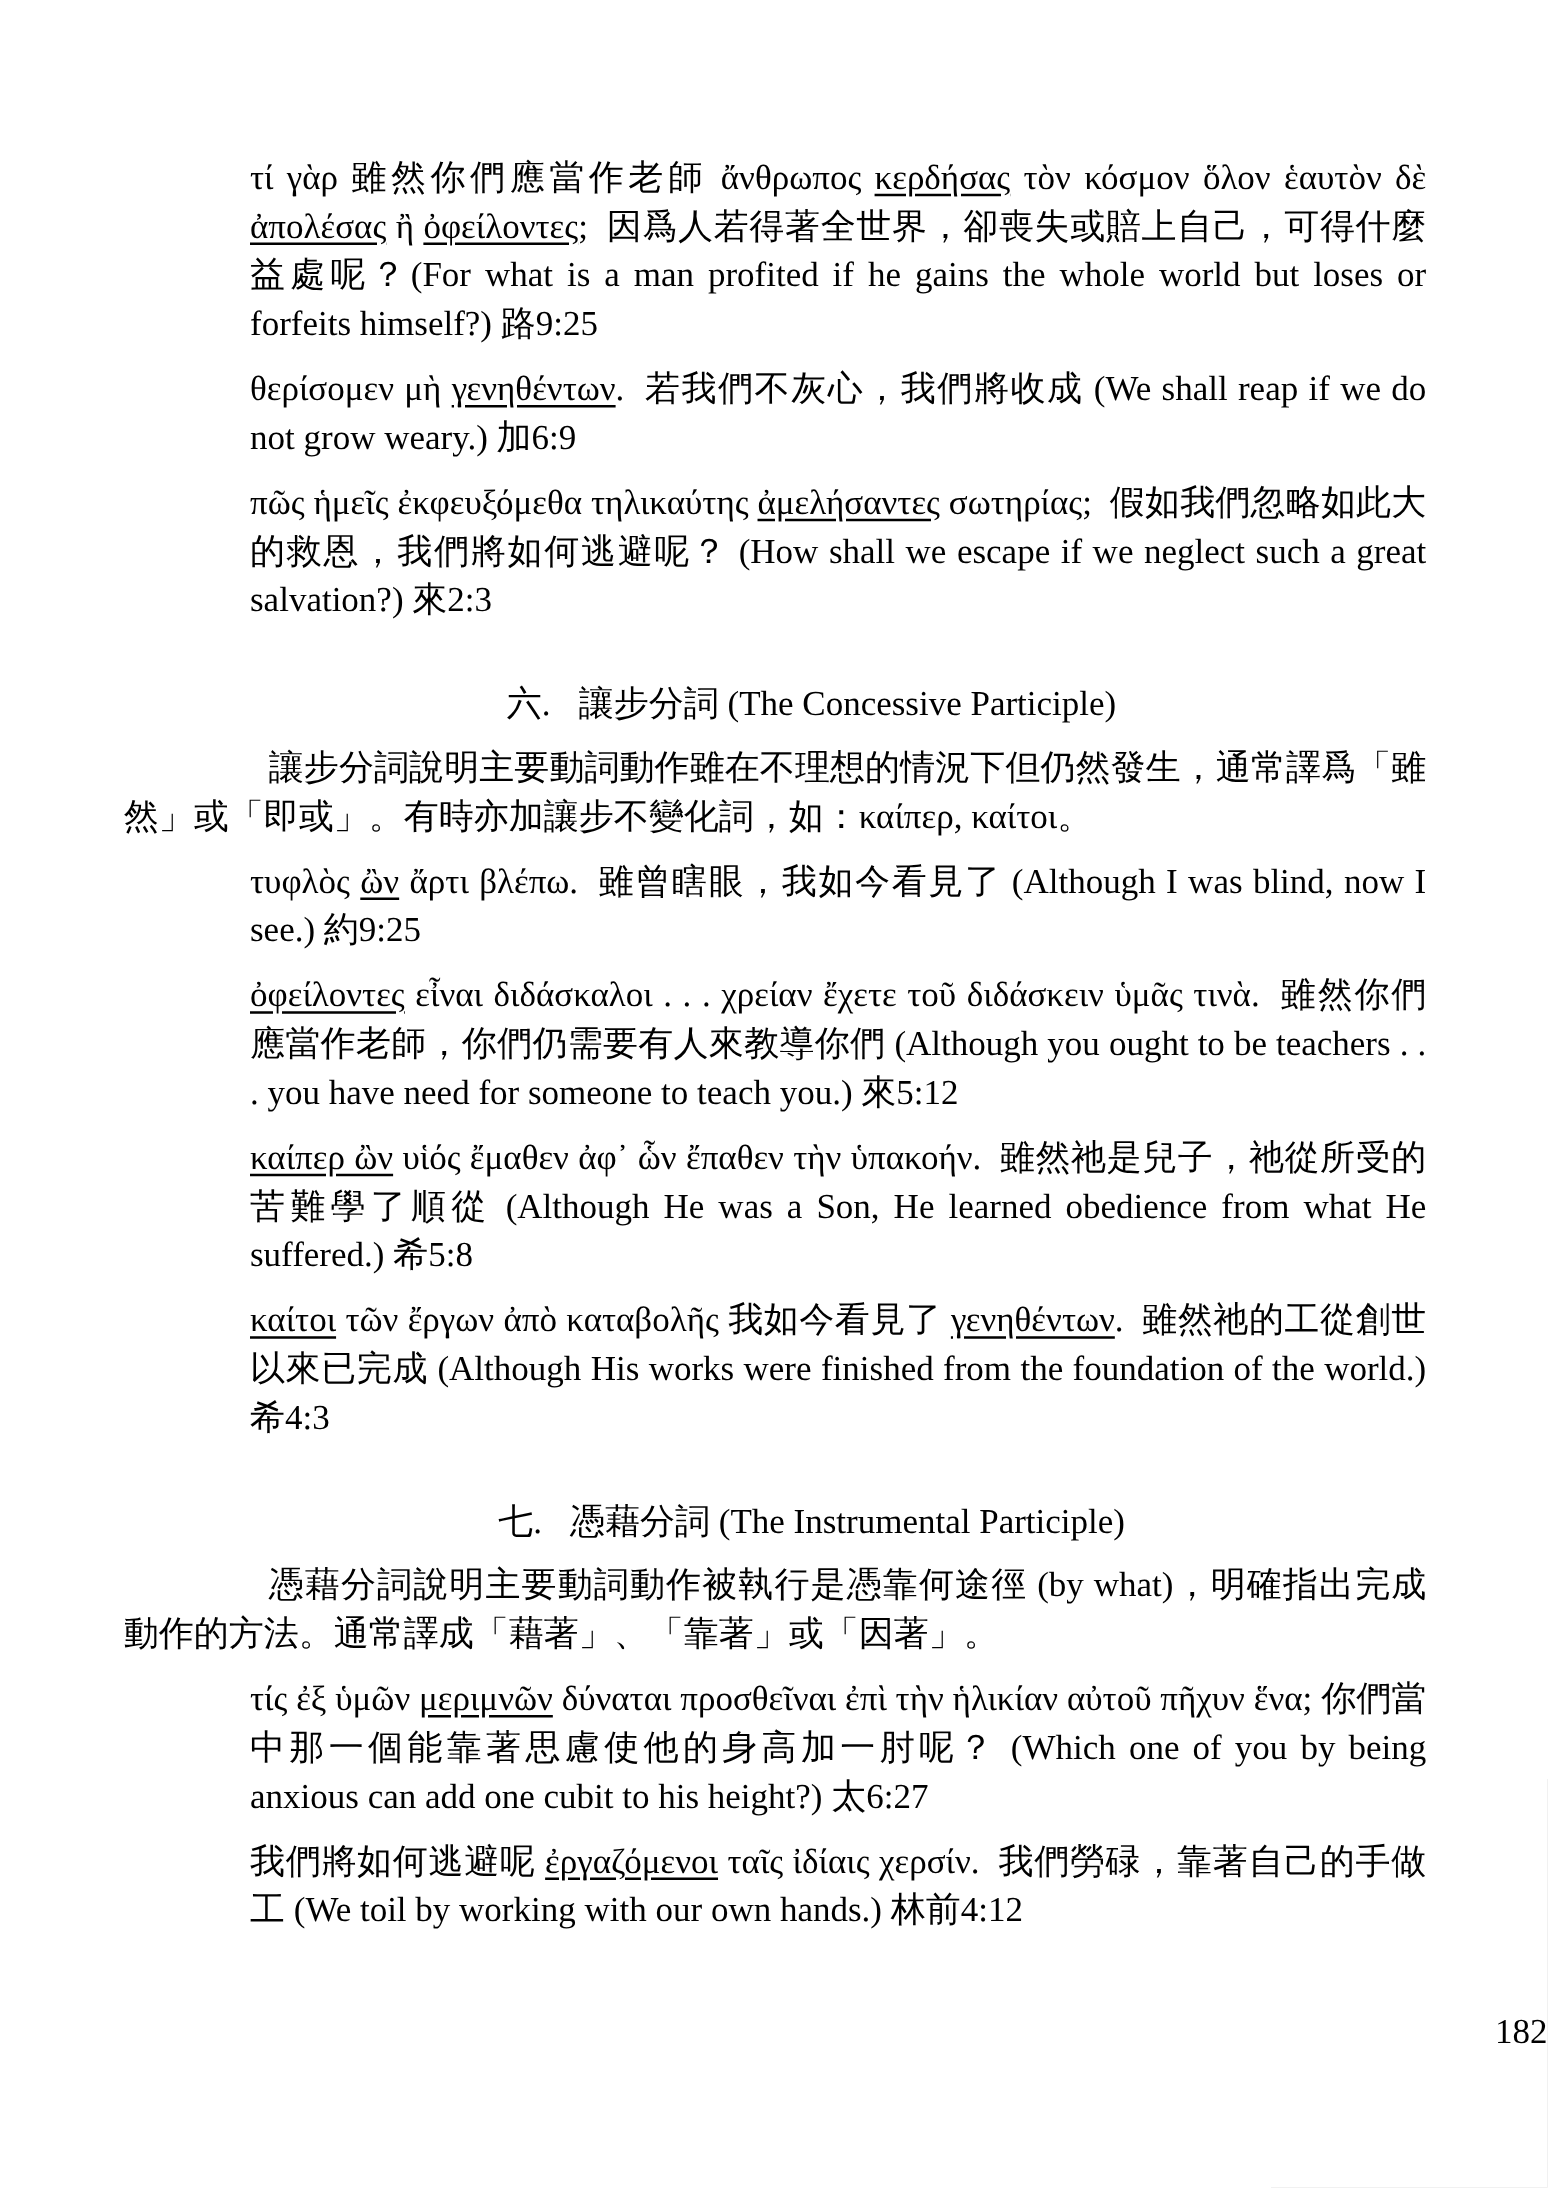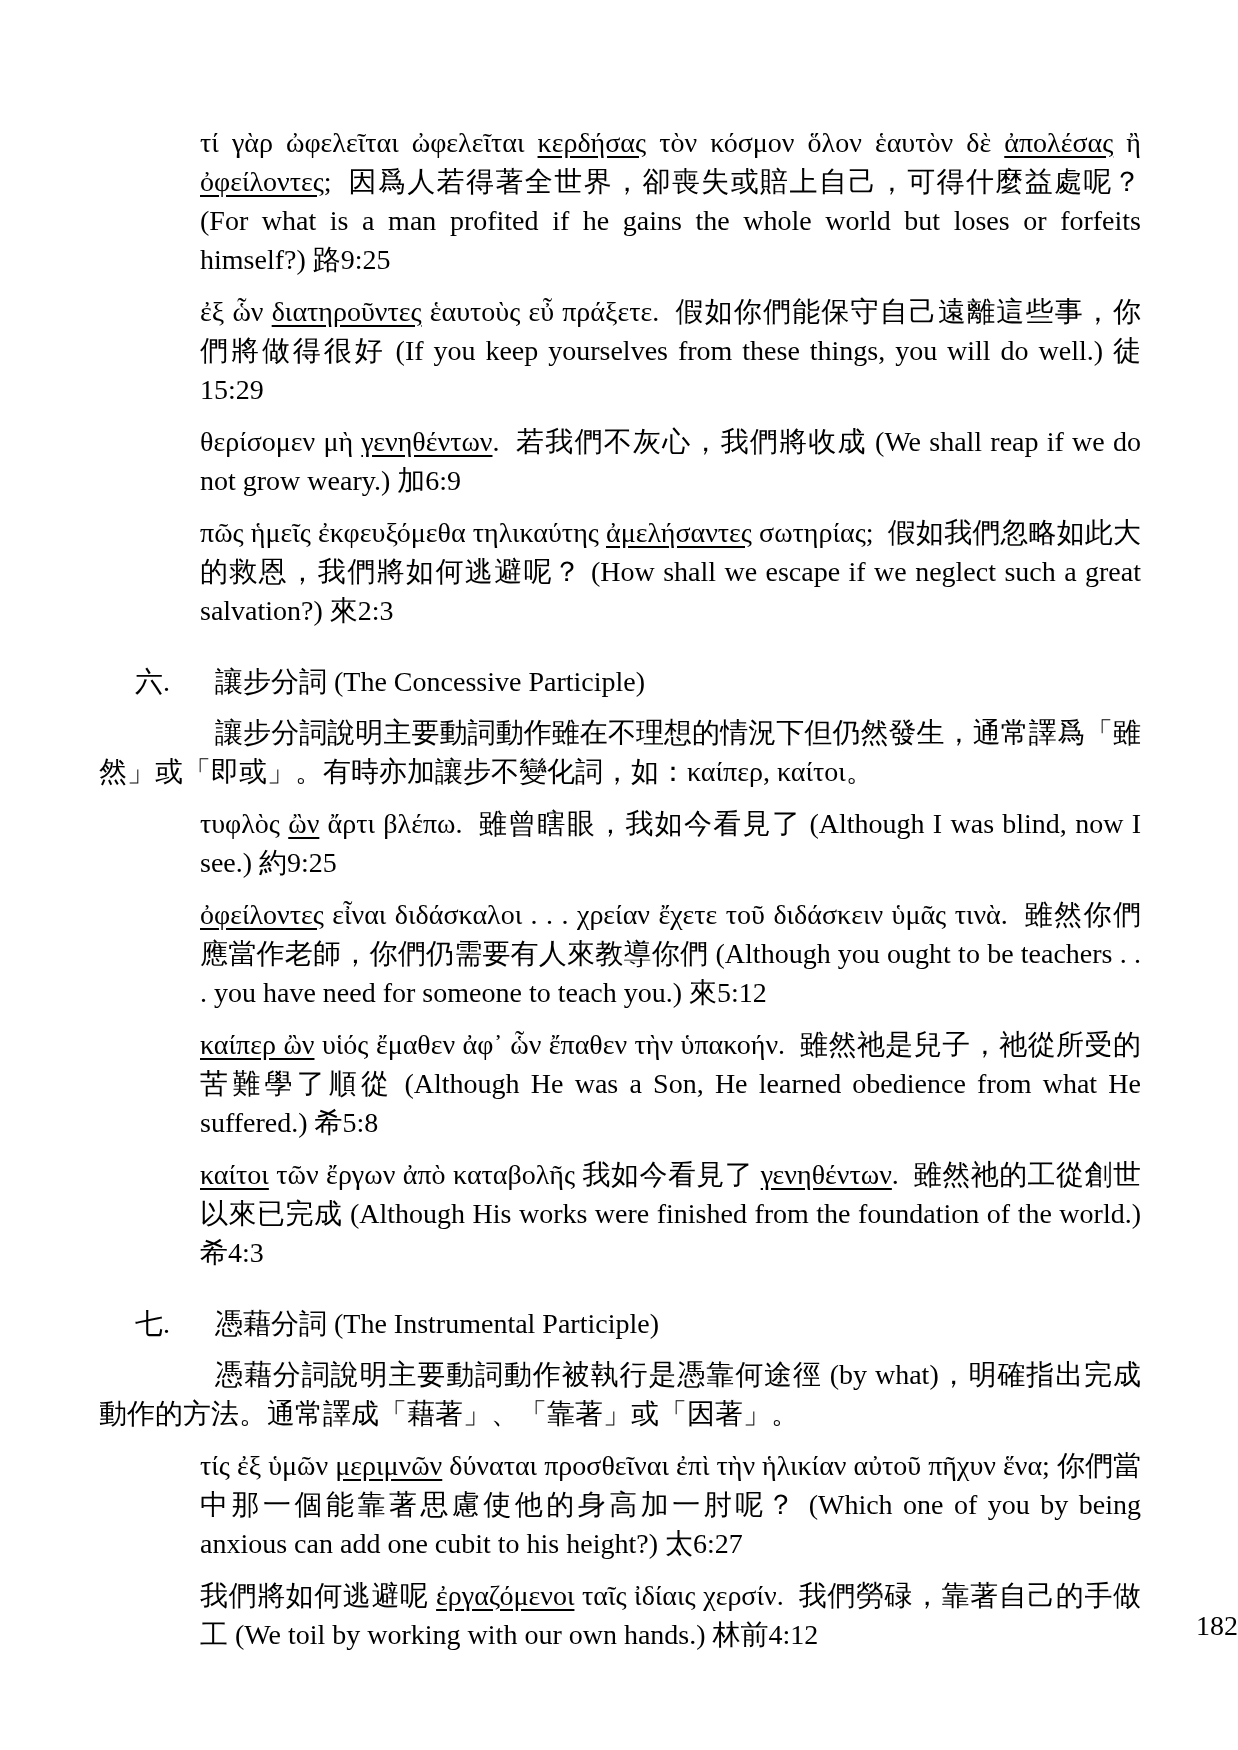--- a/index.html
+++ b/index.html
@@ -15,37 +15,36 @@
     overflow:hidden;
   }
   .content {
     position:absolute;
     left:99px; top:123px;
     width:1042px;
   }
   p { margin:0 0 13px 0; text-align:justify; }
   p.example { padding-left:101px; }
   p.body { text-indent:116px; }
-  .heading { margin-top:32px; margin-bottom:12px; white-space:nowrap; }
+  .heading { margin-top:44px; margin-bottom:12px; white-space:nowrap;text-align:center; }
   .hnum { display:inline-block; margin-left:36px; width:80px; }
   .u { text-decoration:underline; text-underline-offset:4px; }
   .page-number {
     position:absolute;
     top:1606px; left:0;
     width:100%;
     text-align:right;
   }
 </style>
 </head>
 <body>
 
 <div class="page">
   <div class="content" id="content">
-      <p class="example"><span>τί γὰρ ὠφελεῖται ὠφελεῖται </span><span class="u">κερδήσας</span><span> τὸν κόσμον ὅλον ἑαυτὸν δὲ </span><span class="u">ἀπολέσας</span><span> ἢ </span><span class="u">ὀφείλοντες</span><span>;&nbsp; 因爲人若得著全世界，卻喪失或賠上自己，可得什麼益處呢？(For what is a man profited if he gains the whole world but loses or forfeits himself?) 路9:25</span></p>
-      <p class="example"><span>ἐξ ὧν </span><span class="u">διατηροῦντες</span><span> ἑαυτοὺς εὖ πράξετε.&nbsp; 假如你們能保守自己遠離這些事，你們將做得很好 (If you keep yourselves from these things, you will do well.) 徒15:29</span></p>
+      <p class="example"><span>τί γὰρ 雖然你們應當作老師 ἄνθρωπος </span><span class="u">κερδήσας</span><span> τὸν κόσμον ὅλον ἑαυτὸν δὲ </span><span class="u">ἀπολέσας</span><span> ἢ </span><span class="u">ὀφείλοντες</span><span>;&nbsp; 因爲人若得著全世界，卻喪失或賠上自己，可得什麼益處呢？(For what is a man profited if he gains the whole world but loses or forfeits himself?) 路9:25</span></p>
       <p class="example"><span>θερίσομεν μὴ </span><span class="u">γενηθέντων</span><span>.&nbsp; 若我們不灰心，我們將收成 (We shall reap if we do not grow weary.) 加6:9</span></p>
       <p class="example"><span>πῶς ἡμεῖς ἐκφευξόμεθα τηλικαύτης </span><span class="u">ἀμελήσαντες</span><span> σωτηρίας;&nbsp; 假如我們忽略如此大的救恩，我們將如何逃避呢？ (How shall we escape if we neglect such a great salvation?) 來2:3</span></p>
       <div class="heading"><span class="hnum">六.</span><span class="htitle">讓步分詞 (The Concessive Participle)</span></div>
       <p class="body"><span>讓步分詞說明主要動詞動作雖在不理想的情況下但仍然發生，通常譯爲「雖然」或「即或」。有時亦加讓步不變化詞，如：καίπερ, καίτοι。</span></p>
       <p class="example"><span>τυφλὸς </span><span class="u">ὢν</span><span> ἄρτι βλέπω.&nbsp; 雖曾瞎眼，我如今看見了 (Although I was blind, now I see.) 約9:25</span></p>
       <p class="example"><span class="u">ὀφείλοντες</span><span> εἶναι διδάσκαλοι . . . χρείαν ἔχετε τοῦ διδάσκειν ὑμᾶς τινὰ.&nbsp; 雖然你們應當作老師，你們仍需要有人來教導你們 (Although you ought to be teachers . . . you have need for someone to teach you.) 來5:12</span></p>
       <p class="example"><span class="u">καίπερ ὢν</span><span> υἱός ἔμαθεν ἀφ᾽ ὧν ἔπαθεν τὴν ὑπακοήν.&nbsp; 雖然祂是兒子，祂從所受的苦難學了順從 (Although He was a Son, He learned obedience from what He suffered.) 希5:8</span></p>
       <p class="example"><span class="u">καίτοι</span><span> τῶν ἔργων ἀπὸ καταβολῆς 我如今看見了 </span><span class="u">γενηθέντων</span><span>.&nbsp; 雖然祂的工從創世以來已完成 (Although His works were finished from the foundation of the world.) 希4:3</span></p>
       <div class="heading"><span class="hnum">七.</span><span class="htitle">憑藉分詞 (The Instrumental Participle)</span></div>
       <p class="body"><span>憑藉分詞說明主要動詞動作被執行是憑靠何途徑 (by what)，明確指出完成動作的方法。通常譯成「藉著」、「靠著」或「因著」。</span></p>

